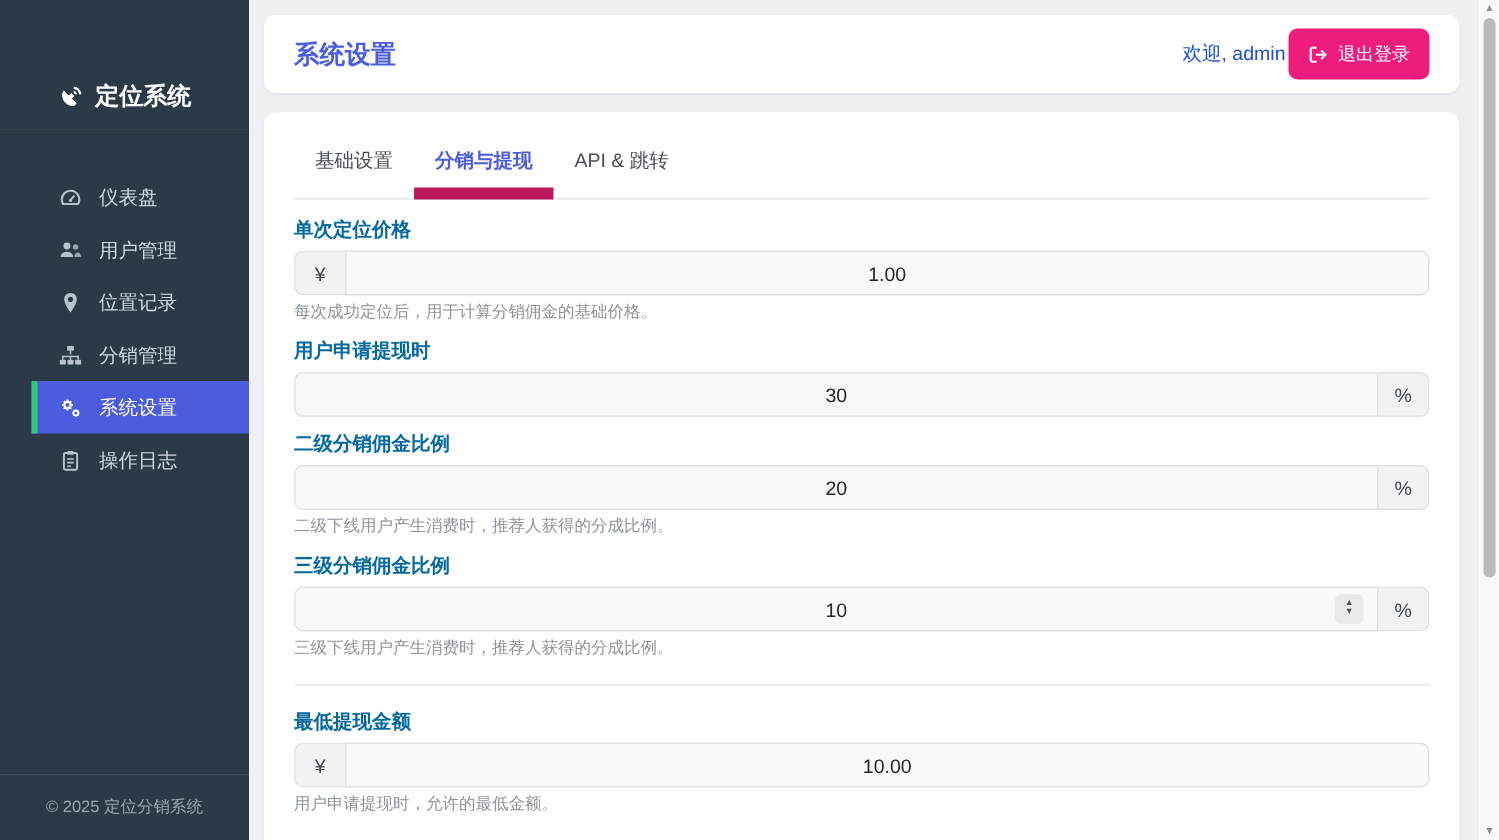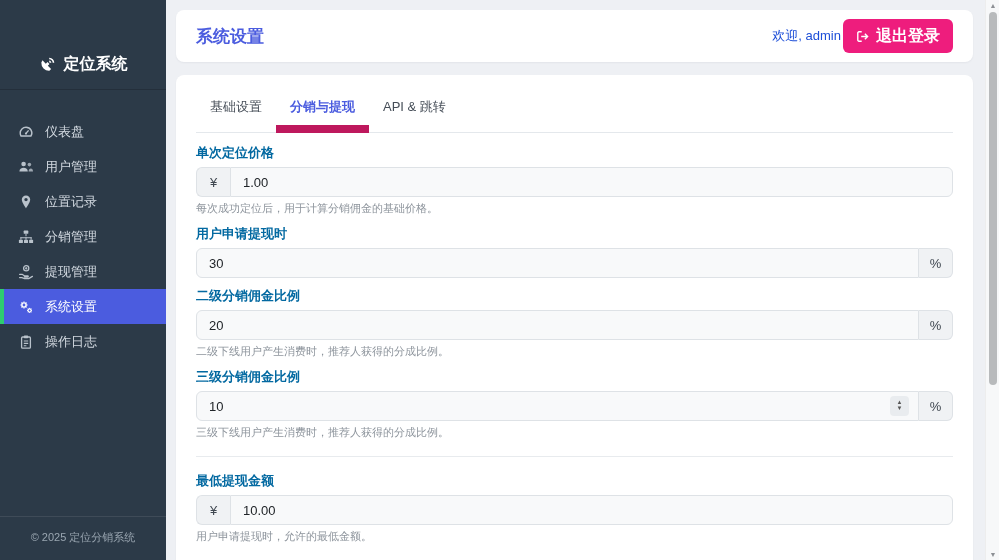--- a/index.html
+++ b/index.html
@@ -16,21 +16,21 @@
     position: absolute; left: 0; top: 0; width: 166px; height: 560px;
     background: #2c3a48; color: #d8dee5; z-index: 2;
   }
   .brand {
     height: 50px; display: flex; align-items: center; justify-content: center;
     gap: 8px; color: #fff; font-weight: bold; font-size: 16px;
     border-bottom: 1px solid rgba(0,0,0,0.18);
     margin-top: 40px;
   }
   .brand svg { width: 17px; height: 17px; }
-  .menu { margin-top: 24px; }
+  .menu { margin-top: 24px; margin-left: 21px; }
   .menu-item {
     display: flex; align-items: center; gap: 11px;
     height: 35px; padding: 0 18px; font-size: 13px; color: #d2d9e0;
     cursor: pointer;
   }
   .menu-item .mi-icon { width: 16px; height: 16px; display: inline-flex; color: #b9c2cb; flex: 0 0 16px; }
   .menu-item.active {
     background: #4b5cdf; color: #fff;
     border-left: 4px solid #2ecc71; padding-left: 14px;
   }
@@ -49,21 +49,21 @@
   }
   .header-card {
     height: 52px; padding: 0 20px;
     display: flex; align-items: center; justify-content: space-between;
   }
   .page-title { color: #4b5cdf; font-size: 17px; font-weight: bold; }
   .header-right { display: flex; align-items: center; }
   .welcome { color: #1d4ed8; font-size: 13px; margin-right: 2px; }
   .logout-btn {
     background: #ee1d7d; color: #fff; border: none; border-radius: 6px;
-    height: 34px; padding: 0 13px; font-size: 16px; font-weight: bold;
+    height: 34px; padding: 0 13px; font-size: 12px; font-weight: normal;
     display: flex; align-items: center; gap: 7px; cursor: pointer;
     font-family: inherit;
   }
   .logout-btn svg { width: 13px; height: 13px; }
   .content-card { margin-top: 13px; padding: 15px 20px 20px; height: 800px; }
   
   .tabs { display: flex; border-bottom: 1px solid #e4e8ec; }
   .tab {
     padding: 8px 14px 9px; font-size: 13px; color: #454d57; cursor: pointer;
     margin-bottom: -1px;
@@ -78,21 +78,21 @@
     background: #f0f2f4; border: 1px solid #dee2e6; color: #3f4750;
     font-size: 13px; display: flex; align-items: center; justify-content: center;
     min-width: 34px; padding: 0 10px; height: 30px;
   }
   .ig-prefix { border-right: 0; border-radius: 6px 0 0 6px; }
   .ig-suffix { border-left: 0; border-radius: 0 6px 6px 0; }
   .input-wrap { position: relative; flex: 1; display: flex; }
   .form-control {
     flex: 1; width: 100%; height: 30px; padding: 0 12px;
     background: #f8f9fa; border: 1px solid #dee2e6; border-radius: 6px;
-    font-size: 13px; color: #212529; font-family: inherit; outline: none;
+    font-size: 13px; color: #212529; font-family: inherit; outline: none; text-align: center;
   }
   .has-prefix .form-control { border-radius: 0 6px 6px 0; }
   .has-suffix .form-control { border-radius: 6px 0 0 6px; }
   .spinner {
     position: absolute; right: 10px; top: 5px; width: 19px; height: 20px;
     background: #e9ecef; border-radius: 4px;
     display: flex; flex-direction: column; align-items: center; justify-content: center;
     cursor: pointer; line-height: 5px;
   }
   .spinner span { font-size: 6px; color: #555; display: block; height: 6px; }
@@ -161,31 +161,20 @@
             <rect x="5.7" y="1.6" width="4.6" height="3.2" rx="0.6"></rect>
             <rect x="0.9" y="10.8" width="4" height="3.2" rx="0.6"></rect>
             <rect x="6" y="10.8" width="4" height="3.2" rx="0.6"></rect>
             <rect x="11.1" y="10.8" width="4" height="3.2" rx="0.6"></rect>
             <path d="M7.5 4.8h1v2.4h-1z"></path>
             <path d="M2.4 8.2h11.2v1h-11.2z"></path>
             <path d="M2.4 8.2h1v2.6h-1zM7.5 8.2h1v2.6h-1zM12.6 8.2h1v2.6h-1z"></path>
           </svg>
       </span>
       <span>分销管理</span>
-    </div>
-    <div class="menu-item">
-      <span class="mi-icon">
-        <svg viewBox="0 0 16 16" fill="none" stroke="currentColor" stroke-width="1.3">
-            <circle cx="8.2" cy="4.3" r="2.6"></circle>
-            <path d="M8.2 3v2.6M7.1 4.3h2.2" stroke-width="1"></path>
-            <path d="M1.6 10.3h2.6l2.2 1.5h3.2c.9 0 .9 1.3 0 1.3H6.4" stroke-linecap="round"></path>
-            <path d="M1.6 13.6h2.3l2.6 1h4.3l3.6-2.2" stroke-linecap="round"></path>
-          </svg>
-      </span>
-      <span>提现管理</span>
     </div>
     <div class="menu-item active">
       <span class="mi-icon">
         <svg viewBox="0 0 16 16" stroke="currentColor" fill="none">
             <circle cx="6" cy="6" r="2.1" stroke-width="1.4"></circle>
             <path d="M6 2.4v1.2M6 8.4v1.2M2.4 6h1.2M8.4 6h1.2M3.5 3.5l.8.8M7.7 7.7l.8.8M8.5 3.5l-.8.8M4.3 7.7l-.8.8" stroke-width="1.2"></path>
             <circle cx="11.6" cy="11.4" r="1.6" stroke-width="1.2"></circle>
             <path d="M11.6 8.9v.9M11.6 12.9v.9M9.1 11.4h.9M13.1 11.4h.9M9.9 9.7l.6.6M12.7 12.5l.6.6M13.3 9.7l-.6.6M10.5 12.5l-.6.6" stroke-width="1"></path>
           </svg>
       </span>

